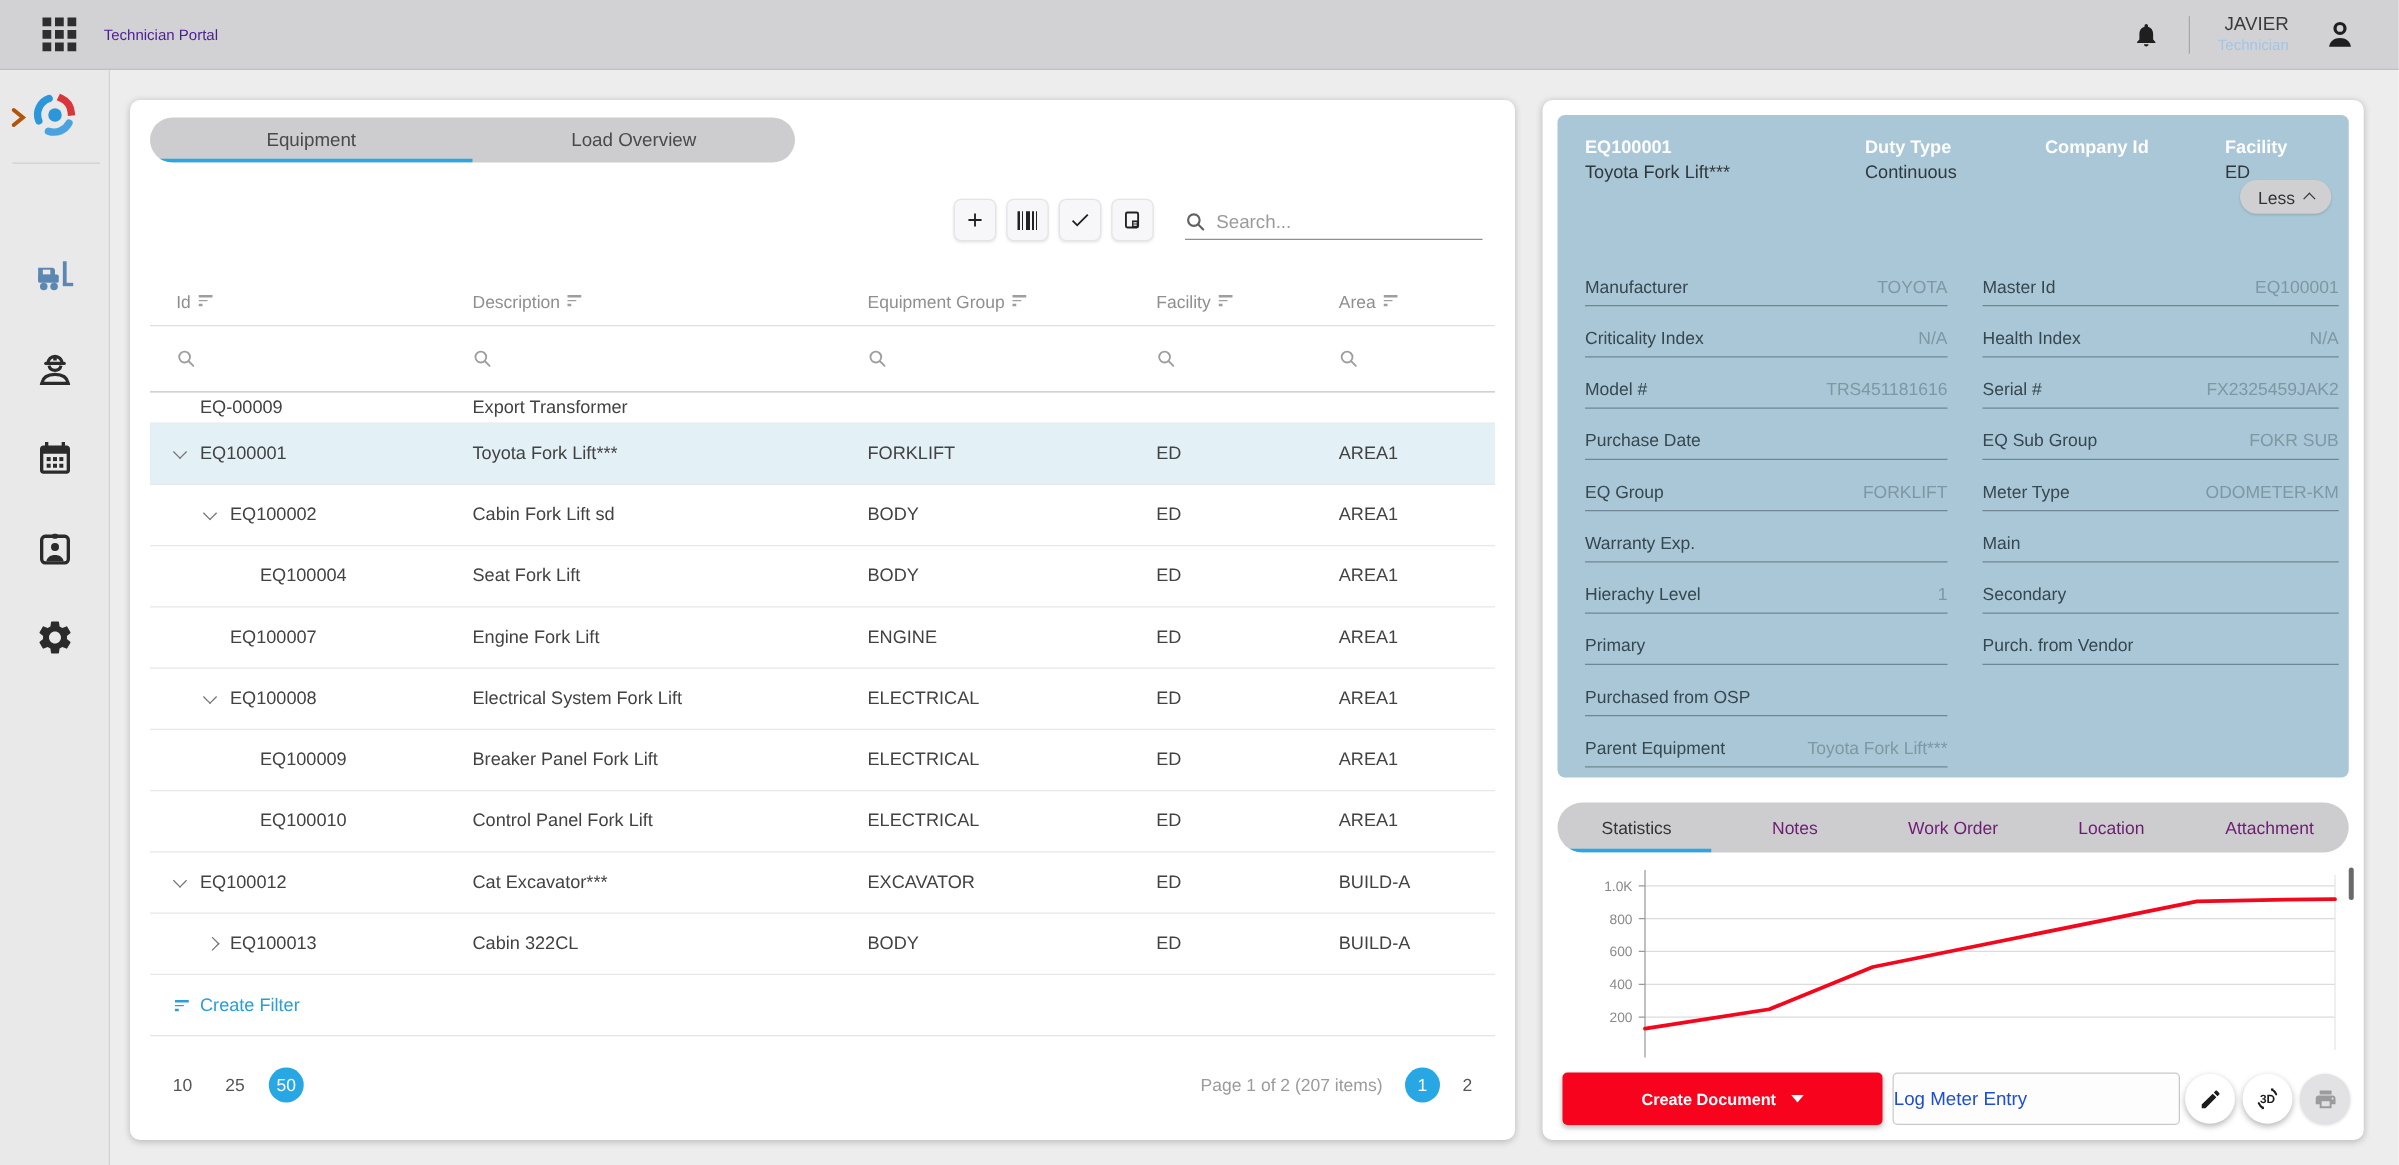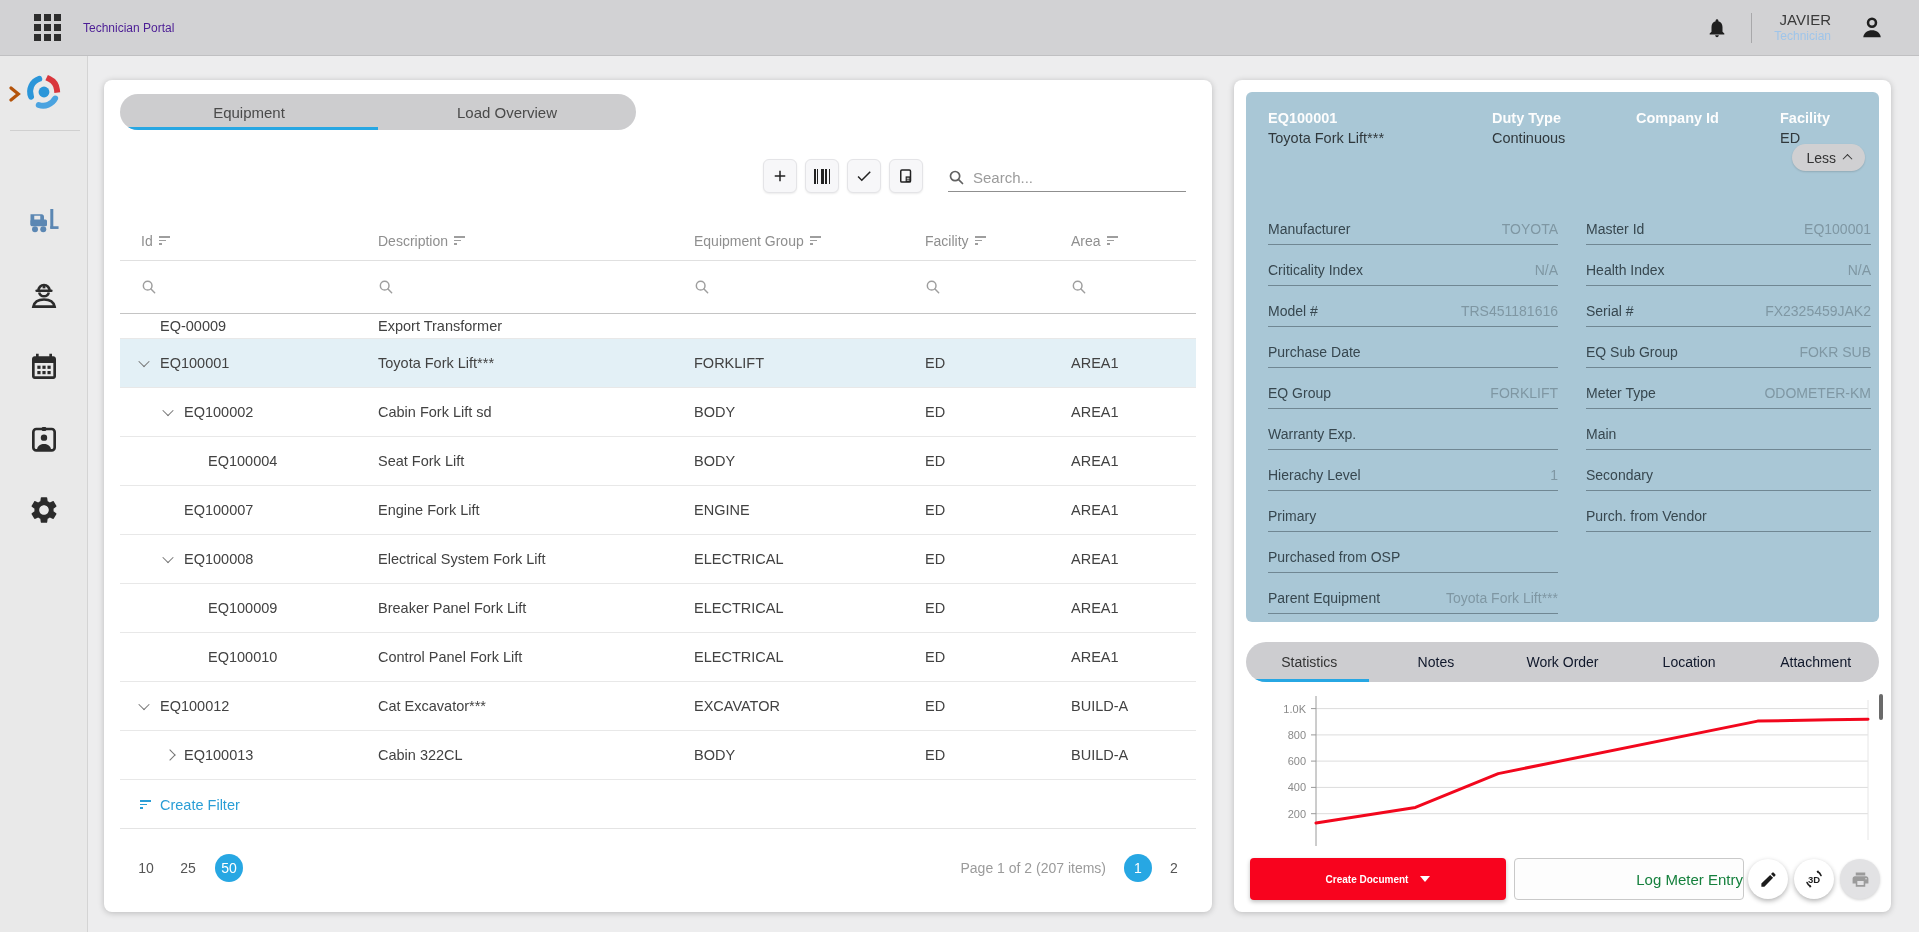--- a/index.html
+++ b/index.html
@@ -84,31 +84,31 @@
   .less-btn { position:absolute; right:14px; top:52px; height:27px; padding:0 14px; background:#d0d0d2; border-radius:14px; display:flex; align-items:center; gap:8px; font-size:14px; color:#333; cursor:pointer; box-shadow:0 1px 2px rgba(0,0,0,.15); }
   .chev-up { width:7px; height:7px; border-left:1.8px solid #333; border-top:1.8px solid #333; transform:rotate(45deg) translate(1px,1px); }
   .fields-col { position:absolute; top:112px; }
   .fields-col.left { left:22px; width:290px; }
   .fields-col.right { left:340px; width:285px; }
   .field { height:41px; display:flex; justify-content:space-between; align-items:flex-end; padding-bottom:7px; border-bottom:1px solid rgba(55,71,79,.5); }
   .flabel { font-size:14px; color:#37474f; }
   .fvalue { font-size:14px; color:#7f97a3; }
 
   .dt-tabs { position:absolute; left:12px; top:562px; width:633px; height:40px; background:#cdcdd0; border-radius:20px; display:flex; overflow:hidden; }
-  .dt-tab { flex:1; display:flex; align-items:center; justify-content:center; font-size:14px; color:#0f172a; position:relative; cursor:pointer; }
+  .dt-tab { flex:1; display:flex; align-items:center; justify-content:center; font-size:14px; color:#701a75; position:relative; cursor:pointer; }
   .dt-tab.active { color:#333; }
   .dt-tab.active::after { content:""; position:absolute; left:4px; right:4px; bottom:0; height:3px; background:#27a7e3; }
 
   .chart-box { position:absolute; left:12px; top:610px; width:638px; height:160px; }
   .chart-scrollthumb { position:absolute; right:1px; top:4px; width:4px; height:26px; background:#6a6a6a; border-radius:2px; cursor:pointer; }
 
   .actions { position:absolute; left:0; top:778px; width:657px; height:44px; }
-  .btn-red { position:absolute; left:16px; top:0; width:256px; height:42px; background:#f8031e; border-radius:4px; border:0; color:#fff; font-weight:bold; font-size:10px; display:flex; align-items:center; justify-content:center; gap:12px; cursor:pointer; box-shadow:0 2px 4px rgba(0,0,0,.25); font-family:"Liberation Sans",sans-serif; }
+  .btn-red { position:absolute; left:16px; top:0; width:256px; height:42px; background:#f8031e; border-radius:4px; border:0; color:#fff; font-weight:bold; font-size:13px; display:flex; align-items:center; justify-content:center; gap:12px; cursor:pointer; box-shadow:0 2px 4px rgba(0,0,0,.25); font-family:"Liberation Sans",sans-serif; }
   .caret-down { width:0; height:0; border-left:5px solid transparent; border-right:5px solid transparent; border-top:6px solid #fff; }
-  .btn-ghost { position:absolute; left:280px; top:0; width:230px; height:42px; background:#fdfdfd; border:1px solid #c9c9c9; border-radius:4px; color:#15803d; font-size:15px; display:flex; align-items:center; justify-content:flex-end; cursor:default; font-family:"Liberation Sans",sans-serif; }
+  .btn-ghost { position:absolute; left:280px; top:0; width:230px; height:42px; background:#fdfdfd; border:1px solid #c9c9c9; border-radius:4px; color:#1d4ed8; font-size:15px; display:flex; align-items:center; justify-content:flex-start; cursor:default; font-family:"Liberation Sans",sans-serif; }
   .circle-btn { position:absolute; top:1px; width:40px; height:40px; border-radius:50%; background:#fff; box-shadow:0 2px 5px rgba(0,0,0,.3); display:flex; align-items:center; justify-content:center; cursor:pointer; }
   .circle-btn.disabled { background:#e2e2e4; box-shadow:0 1px 3px rgba(0,0,0,.18); cursor:default; }
 </style>
 </head>
 <body>
 
 <div class="stage">
 
   <div class="topbar">
     <div class="apps-grid">

